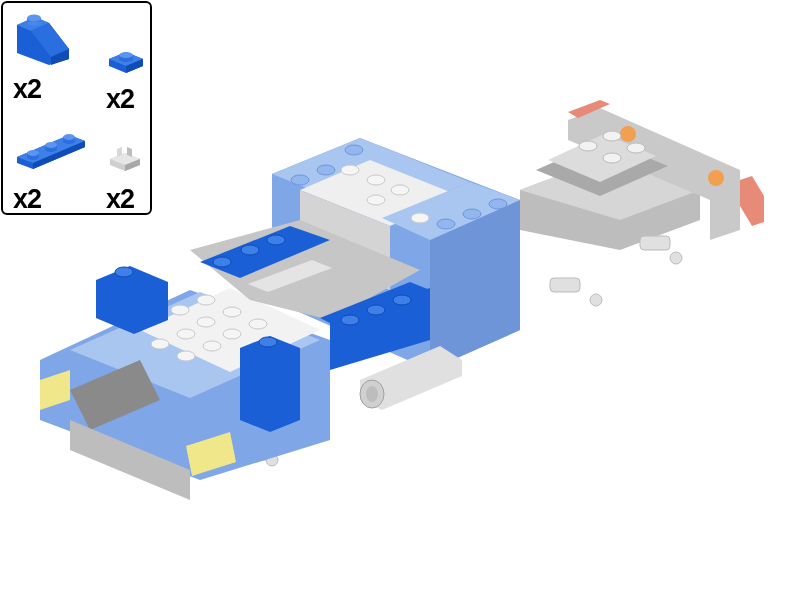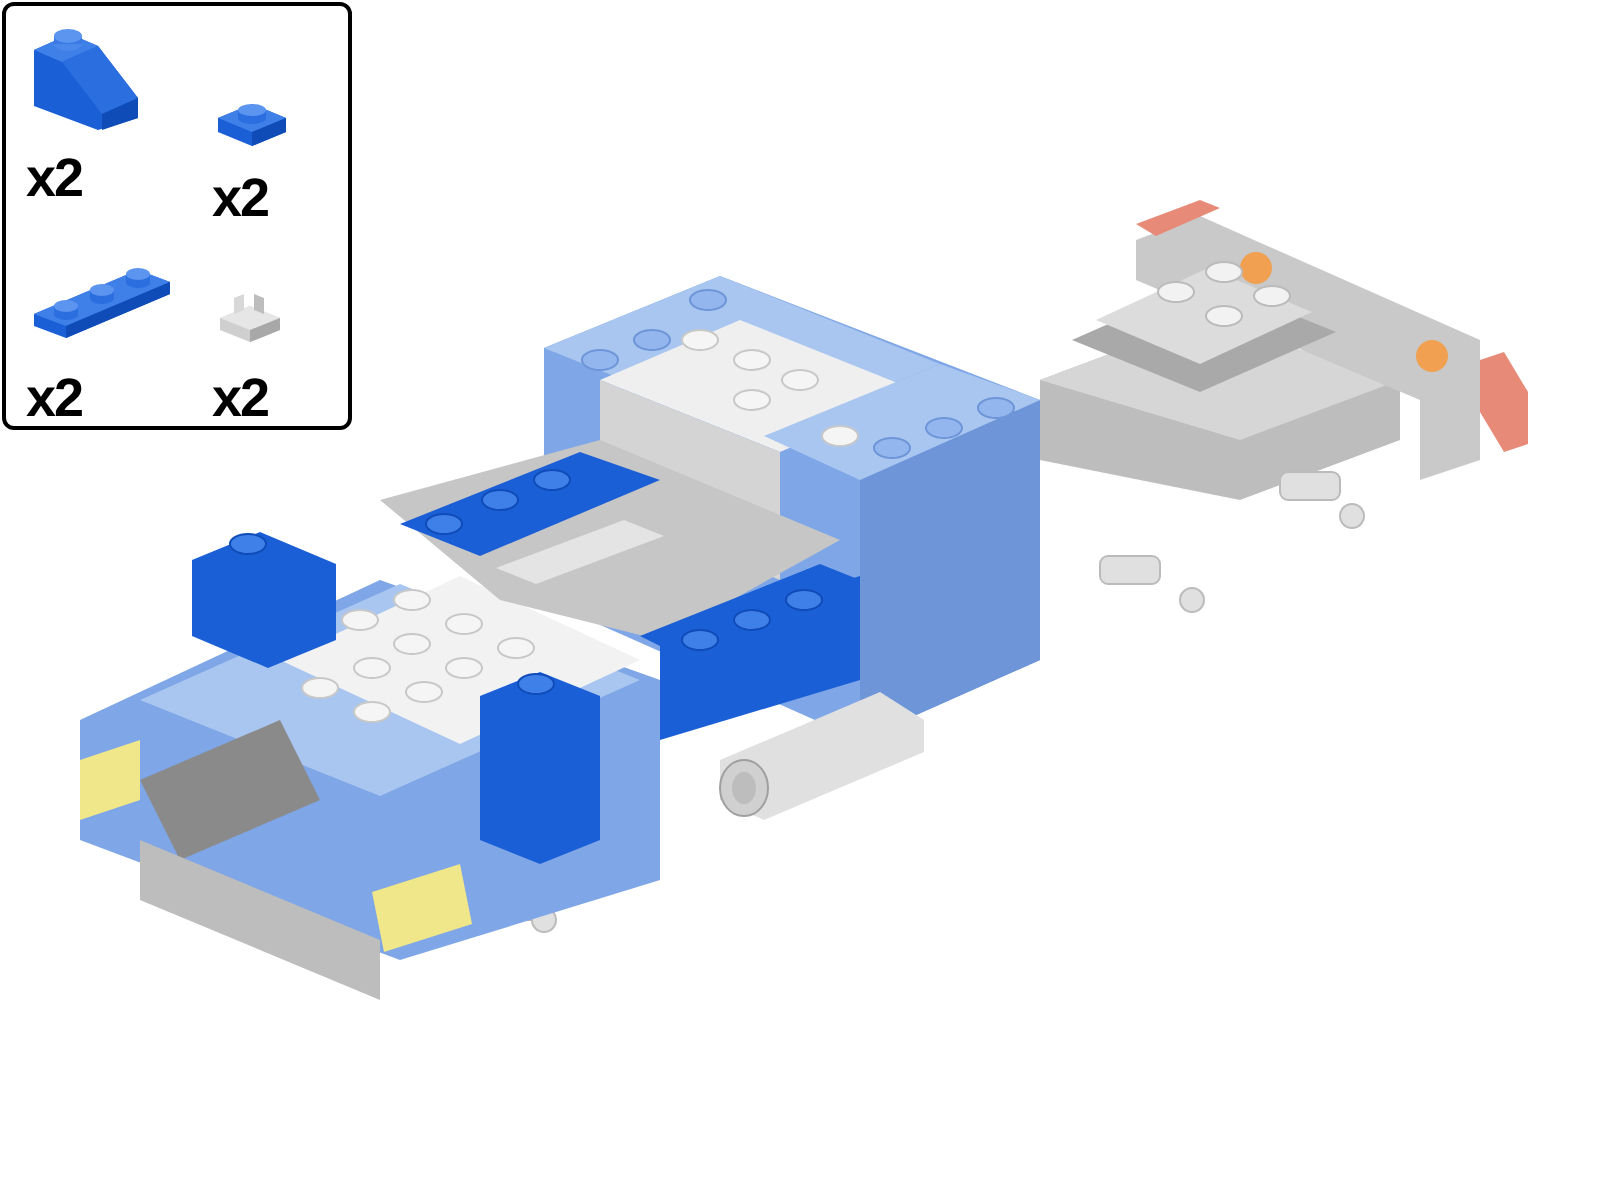--- a/index.html
+++ b/index.html
@@ -1,17 +1,17 @@
 <!DOCTYPE html>
 <html><head>
 <meta charset="utf-8">
 <style>
   html,body{margin:0;padding:0;background:#ffffff;}
   body{width:800px;height:600px;position:relative;overflow:hidden;font-family:"Liberation Sans",sans-serif;}
-  .callout{position:absolute;left:1px;top:1px;width:175px;height:214px;border:2px solid #000;border-radius:6px;background:#fff;box-sizing:border-box;}
+  .callout{position:absolute;left:1px;top:1px;width:151px;height:214px;border:2px solid #000;border-radius:6px;background:#fff;box-sizing:border-box;}
   .part{position:absolute;}
   .qty{position:absolute;font-family:"Liberation Sans",sans-serif;font-weight:bold;font-size:27px;color:#000;letter-spacing:-1px;line-height:1;}
   .model{position:absolute;left:0;top:0;}
 </style>
 </head>
 <body>
 
 <div class="callout">
   <svg class="part" style="left:10px;top:10px" width="58" height="52" viewBox="0 0 58 52">
     <polygon points="4,12 22,4 36,10 56,36 56,46 36,52 4,40" fill="#1a5fd6"></polygon>

